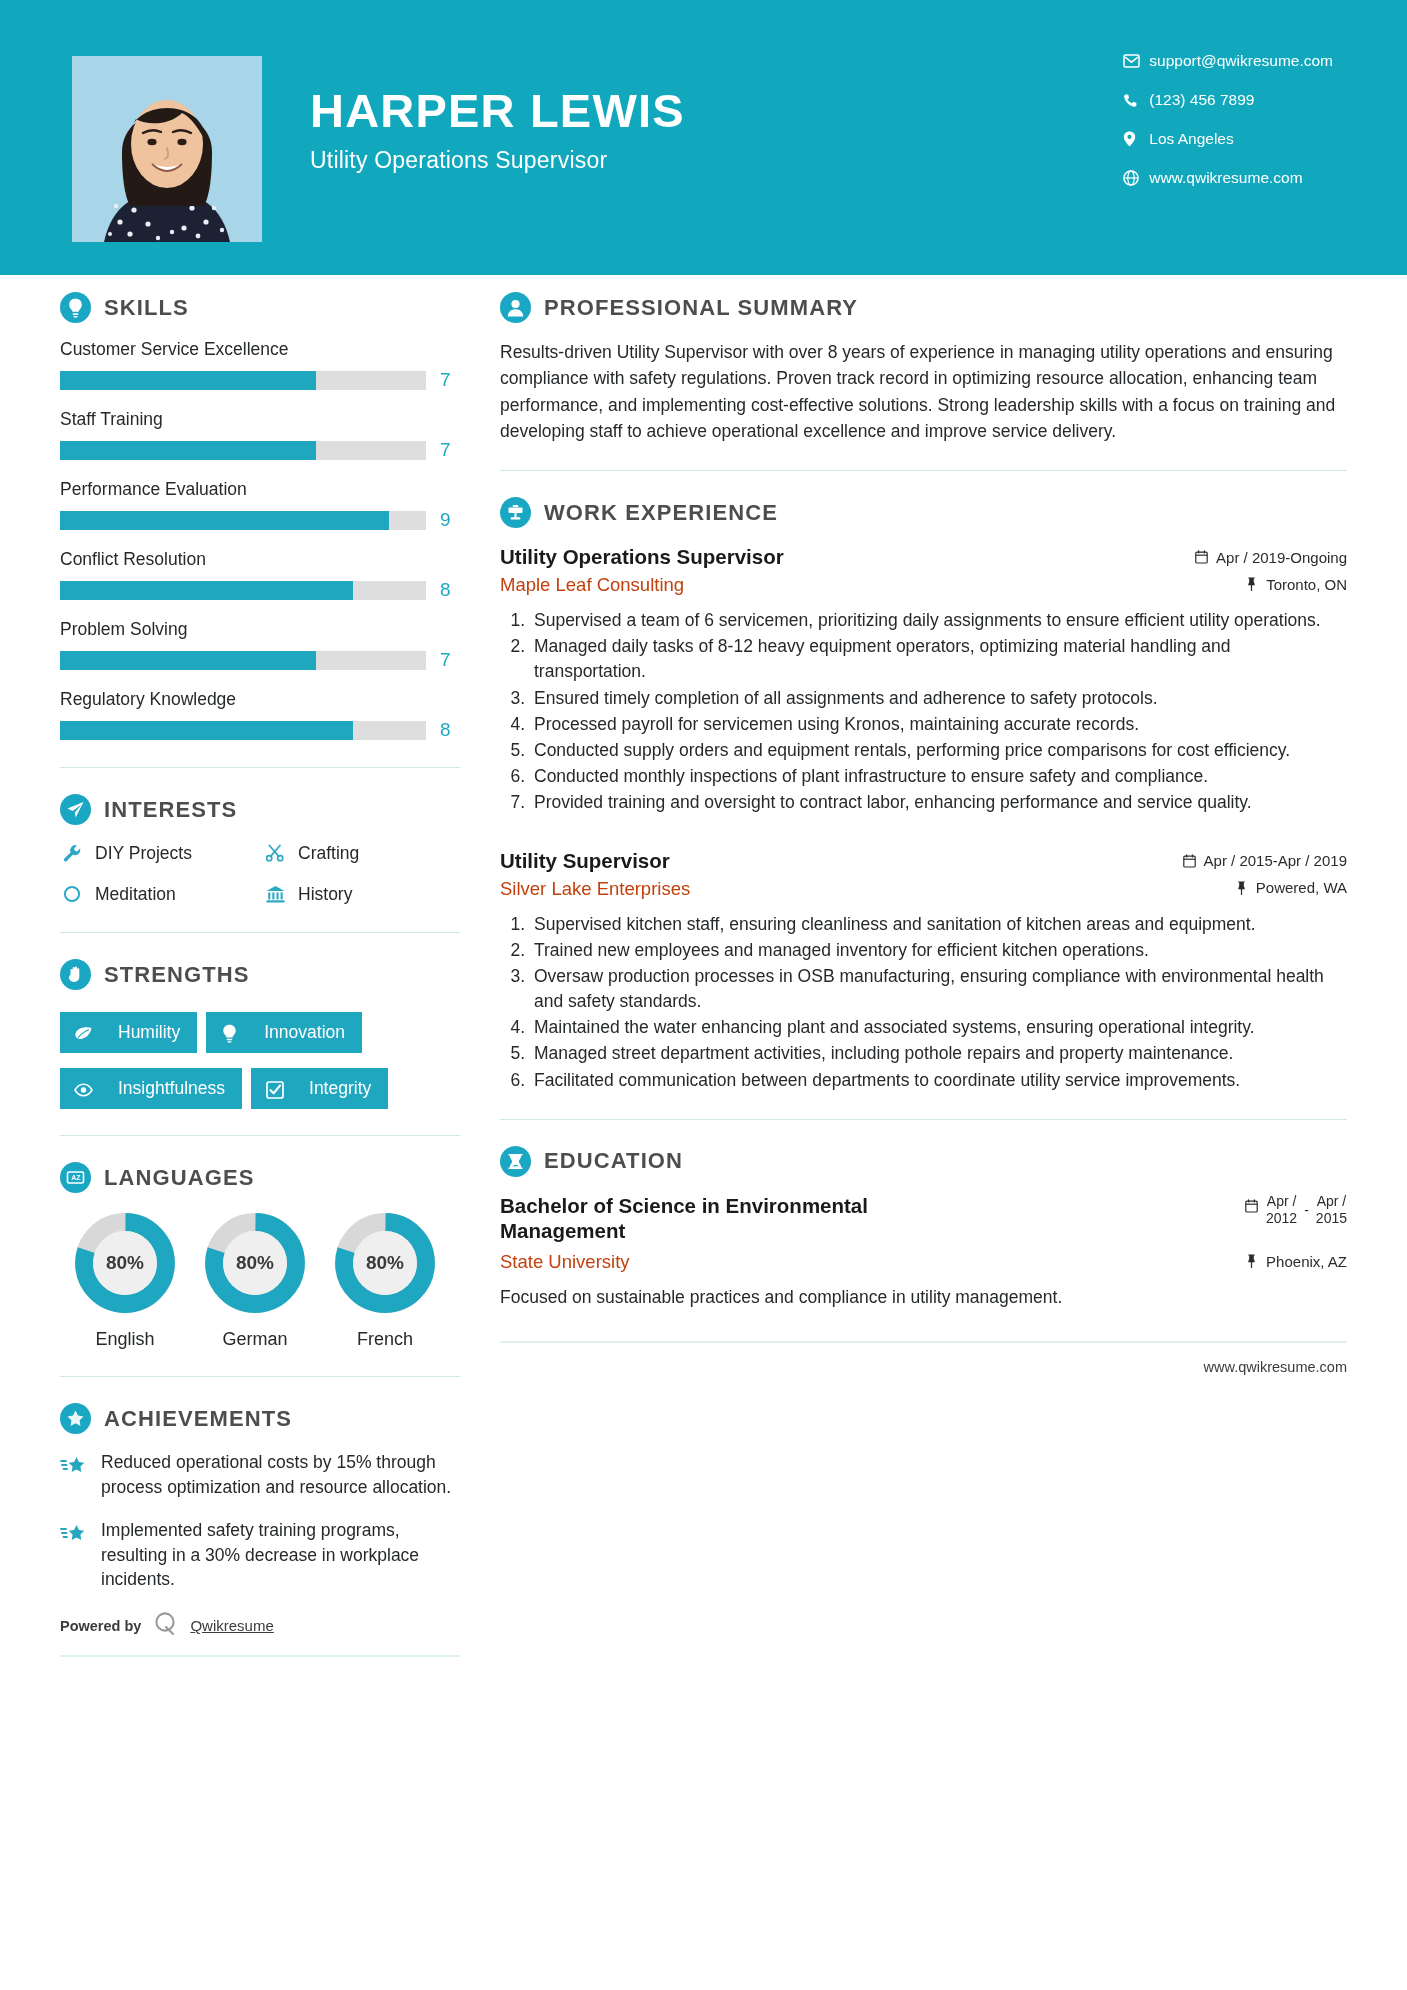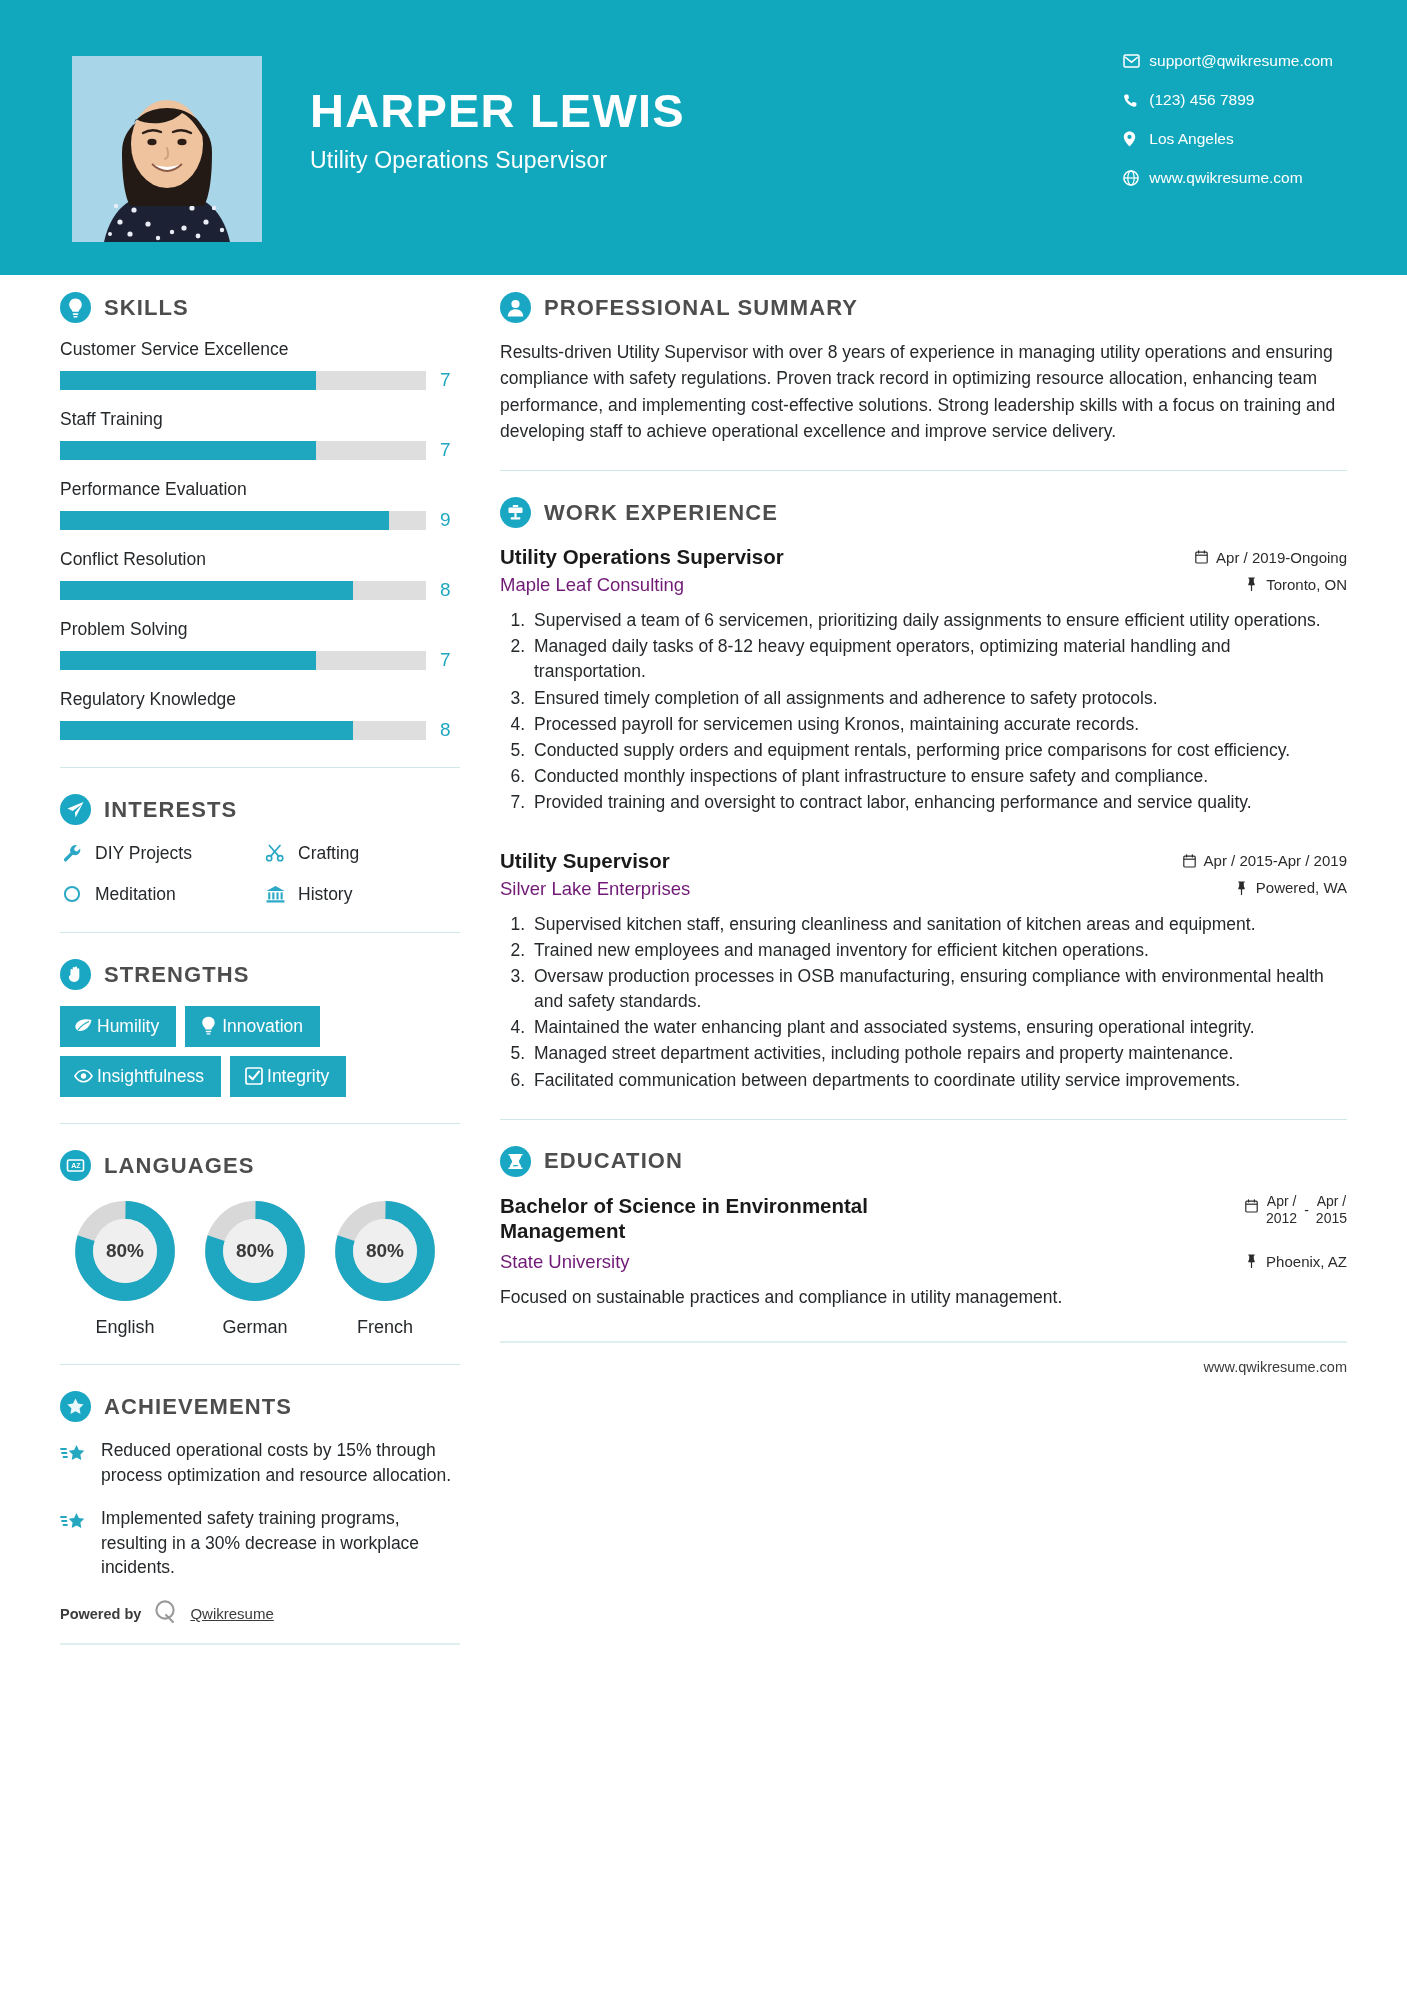--- a/index.html
+++ b/index.html
@@ -95,22 +95,23 @@
   .interest-label { font-size: 17.5px; color: #26292b; }
 
   
   .strengths-wrap { display: flex; flex-wrap: wrap; gap: 9px; }
   .strength-chip {
     background: #20a7c0;
     color: #ffffff;
     font-size: 17.5px;
     padding: 10px 17px 10px 14px;
     display: flex;
-    align-items: flex-start;
-    gap: 4px;
+    align-items: flex-end;
+    gap: 25px;
+    margin-top: 6px;
   }
   .chip-ico { width: 19px; height: 19px; flex: 0 0 19px; display:flex; align-items:center; justify-content:center; }
 
   
   .langs { display: flex; justify-content: flex-start; margin-top: 8px; }
   .lang { width: 130px; text-align: center; }
   .donut-wrap { position: relative; width: 130px; height: 108px; display:flex; align-items:center; justify-content:center; }
   .donut { width: 108px; height: 108px; }
   .donut-text {
     position: absolute;
@@ -135,21 +136,21 @@
   .left-bottom-rule { height: 2px; background: #dff0f1; margin-top: 14px; }
 
   
   .summary-text { font-size: 17.5px; color: #26292b; line-height: 1.5; }
 
   .job { margin-bottom: 6px; }
   .job-head { display: flex; justify-content: space-between; align-items: baseline; }
   .job-title { font-size: 20.5px; font-weight: 700; color: #1a1a1a; max-width: 560px; line-height: 1.22; }
   .job-meta { font-size: 15px; color: #2b2b2b; display: flex; align-items: center; gap: 7px; white-space: nowrap; }
   .job-sub { display: flex; justify-content: space-between; align-items: baseline; margin-top: 5px; }
-  .job-company { font-size: 18.5px; color: #701a75; }
+  .job-company { font-size: 18.5px; color: #c2410c; }
   .job-loc { font-size: 15px; color: #2b2b2b; display: flex; align-items: center; gap: 7px; white-space: nowrap; }
   .meta-ico { width: 15px; height: 15px; display:flex; align-items:center; justify-content:center; }
 
   ol.bullets { margin: 12px 0 0 0; padding-left: 30px; }
   ol.bullets li {
     font-size: 17.5px;
     color: #26292b;
     line-height: 1.44;
     margin-bottom: 1px;
     padding-left: 4px;

